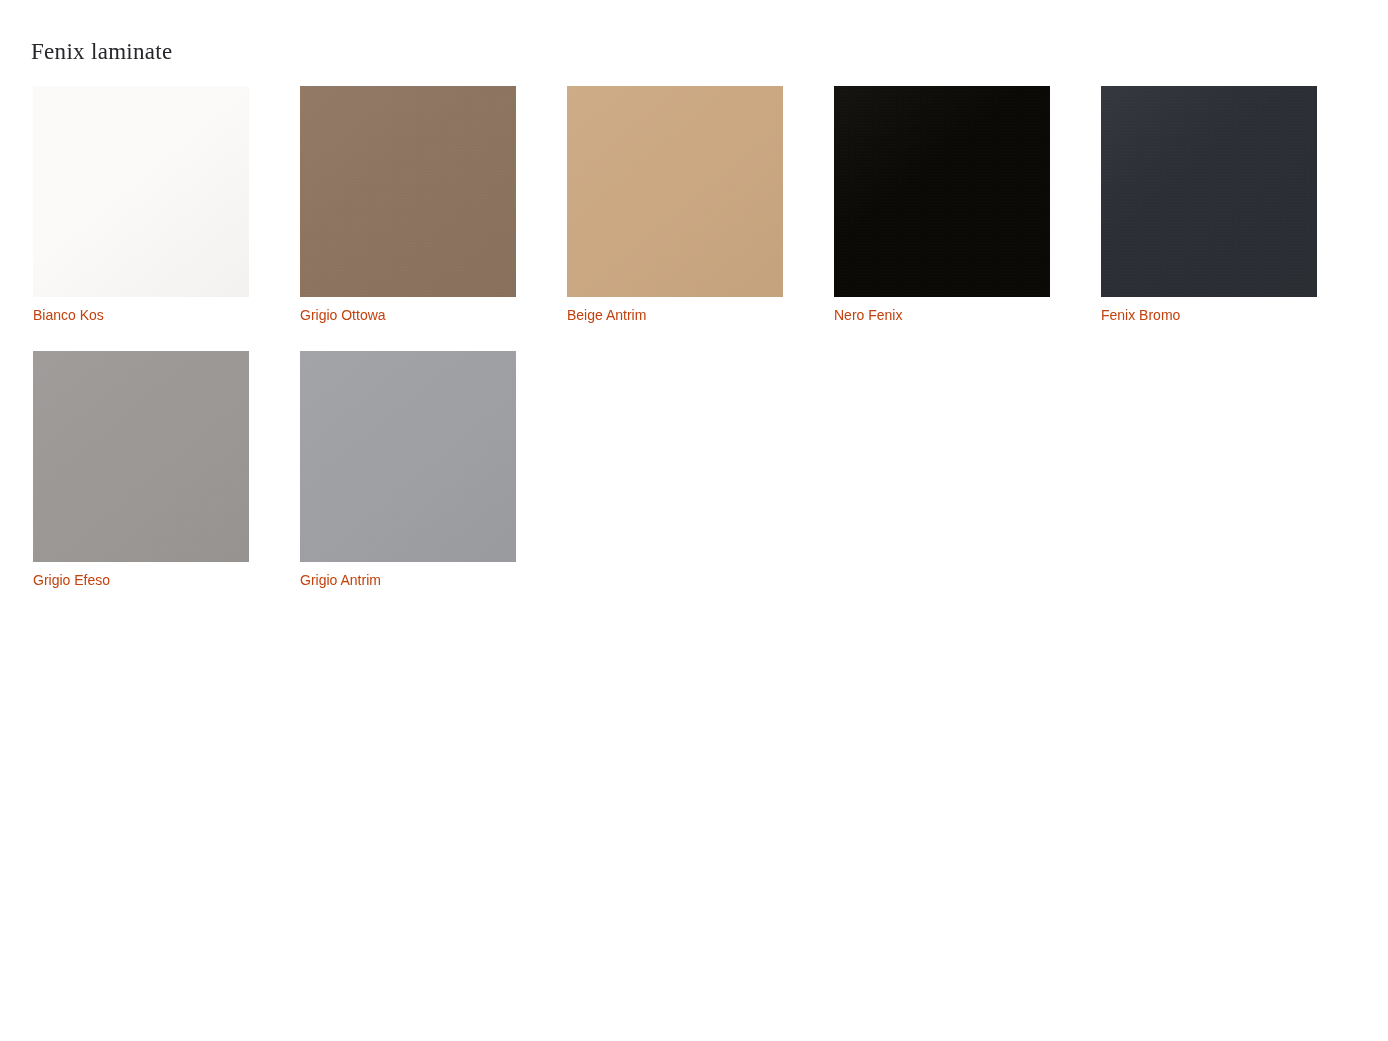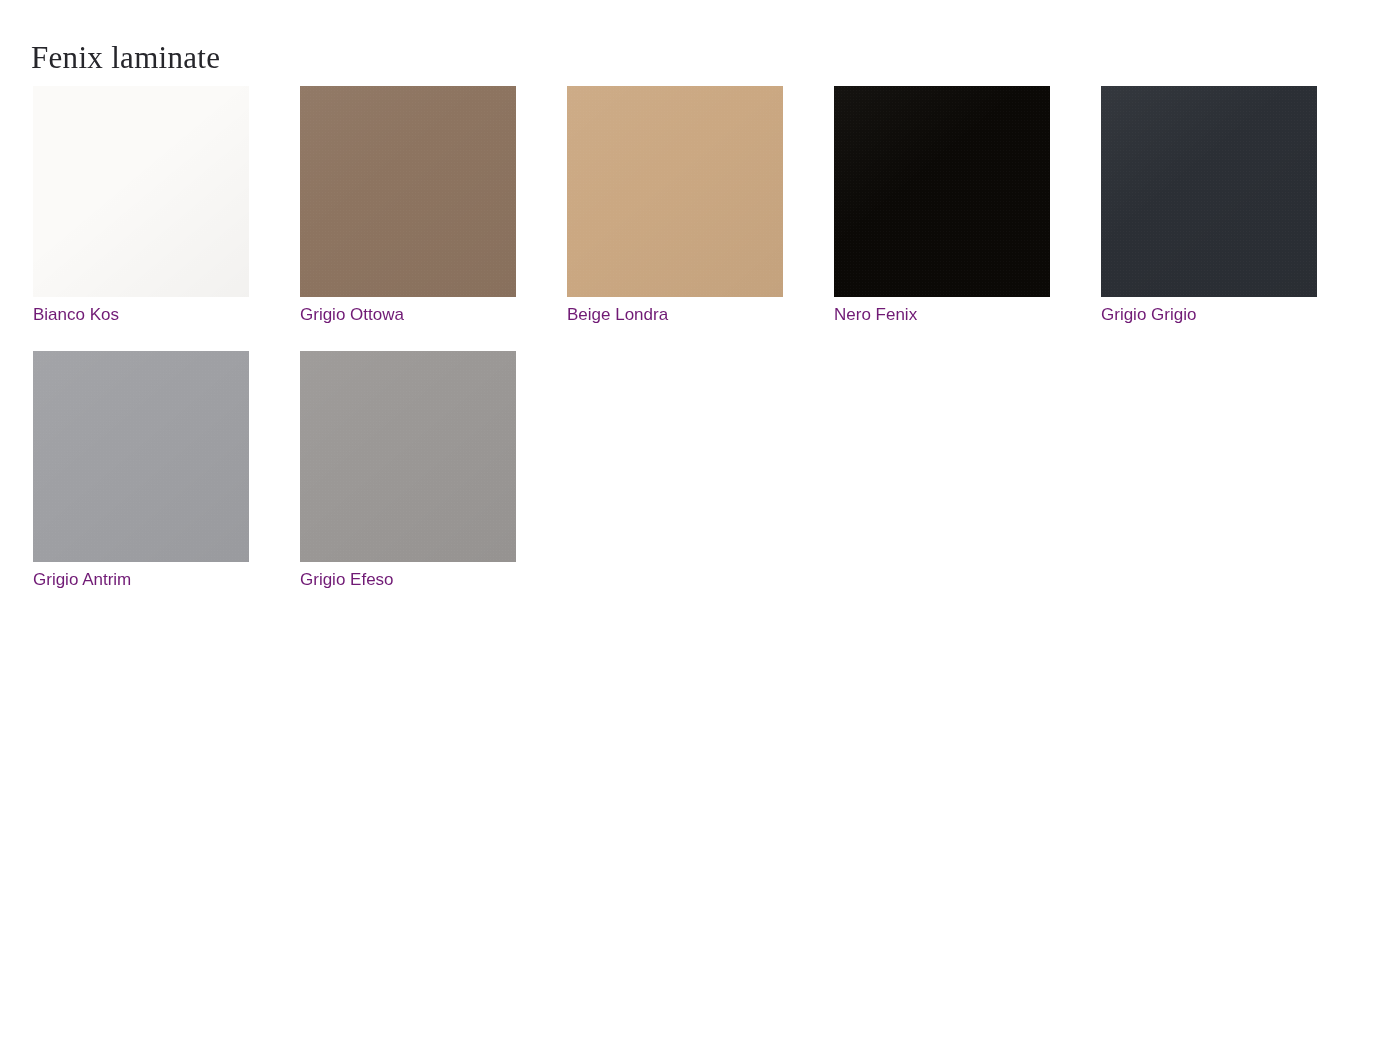--- a/index.html
+++ b/index.html
@@ -20,21 +20,21 @@
     width: 1388px;
     height: 1041px;
     background: #ffffff;
   }
 
   .page-title {
     position: absolute;
     left: 31px;
     top: 18px;
     font-family: "Liberation Serif", serif;
-    font-size: 31px;
+    font-size: 23px;
     line-height: 38px;
     font-weight: 400;
     color: #26262b;
     letter-spacing: 0.3px;
     white-space: nowrap;
   }
 
   .swatch-grid {
     position: absolute;
     left: 33px;
@@ -78,23 +78,23 @@
     pointer-events: none;
     background: linear-gradient(140deg,
                 rgba(255,255,255,0.045) 0%,
                 rgba(255,255,255,0.0) 42%,
                 rgba(0,0,0,0.035) 100%);
   }
 
   .swatch-label {
     margin-top: 8px;
     font-family: "Liberation Sans", sans-serif;
-    font-size: 17px;
+    font-size: 14px;
     line-height: 20px;
-    color: #701a75;
+    color: #c2410c;
     white-space: nowrap;
   }
 </style>
 </head>
 <body>
 
 <div class="page">
 
   <h1 class="page-title">Fenix laminate</h1>
 
@@ -106,37 +106,37 @@
     </div>
 
     <div class="swatch-cell">
       <div class="swatch-chip" style="background-color: rgb(141, 116, 96);"></div>
       <div class="swatch-label">Grigio Ottowa</div>
     </div>
 
 
     <div class="swatch-cell">
       <div class="swatch-chip" style="background-color: rgb(203, 168, 130);"></div>
-      <div class="swatch-label">Beige Londra</div>
+      <div class="swatch-label">Beige Antrim</div>
     </div>
 
     <div class="swatch-cell">
       <div class="swatch-chip" style="background-color: rgb(11, 9, 6);"></div>
       <div class="swatch-label">Nero Fenix</div>
     </div>
 
     <div class="swatch-cell">
       <div class="swatch-chip" style="background-color: rgb(43, 47, 53);"></div>
-      <div class="swatch-label">Grigio Grigio</div>
+      <div class="swatch-label">Fenix Bromo</div>
+    </div>
+
+    <div class="swatch-cell">
+      <div class="swatch-chip" style="background-color: rgb(155, 152, 150);"></div>
+      <div class="swatch-label">Grigio Efeso</div>
     </div>
 
     <div class="swatch-cell">
       <div class="swatch-chip" style="background-color: rgb(159, 160, 164);"></div>
       <div class="swatch-label">Grigio Antrim</div>
     </div>
 
-    <div class="swatch-cell">
-      <div class="swatch-chip" style="background-color: rgb(155, 152, 150);"></div>
-      <div class="swatch-label">Grigio Efeso</div>
-    </div>
-
   </div>
 </div>
 
 </body></html>

